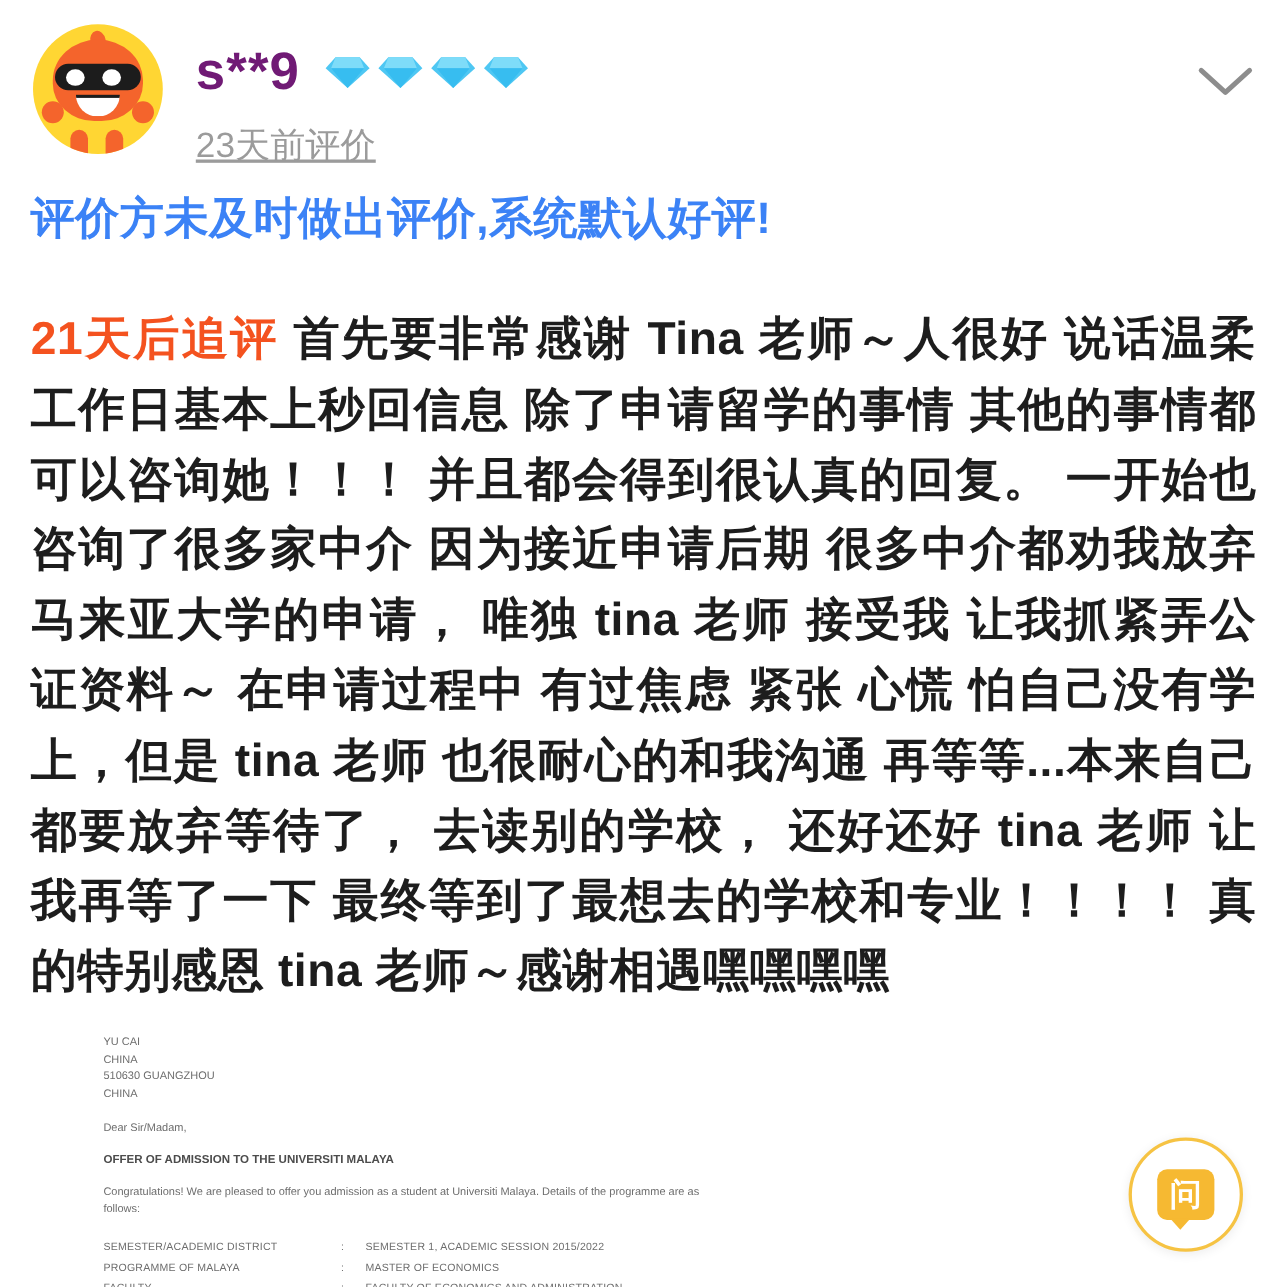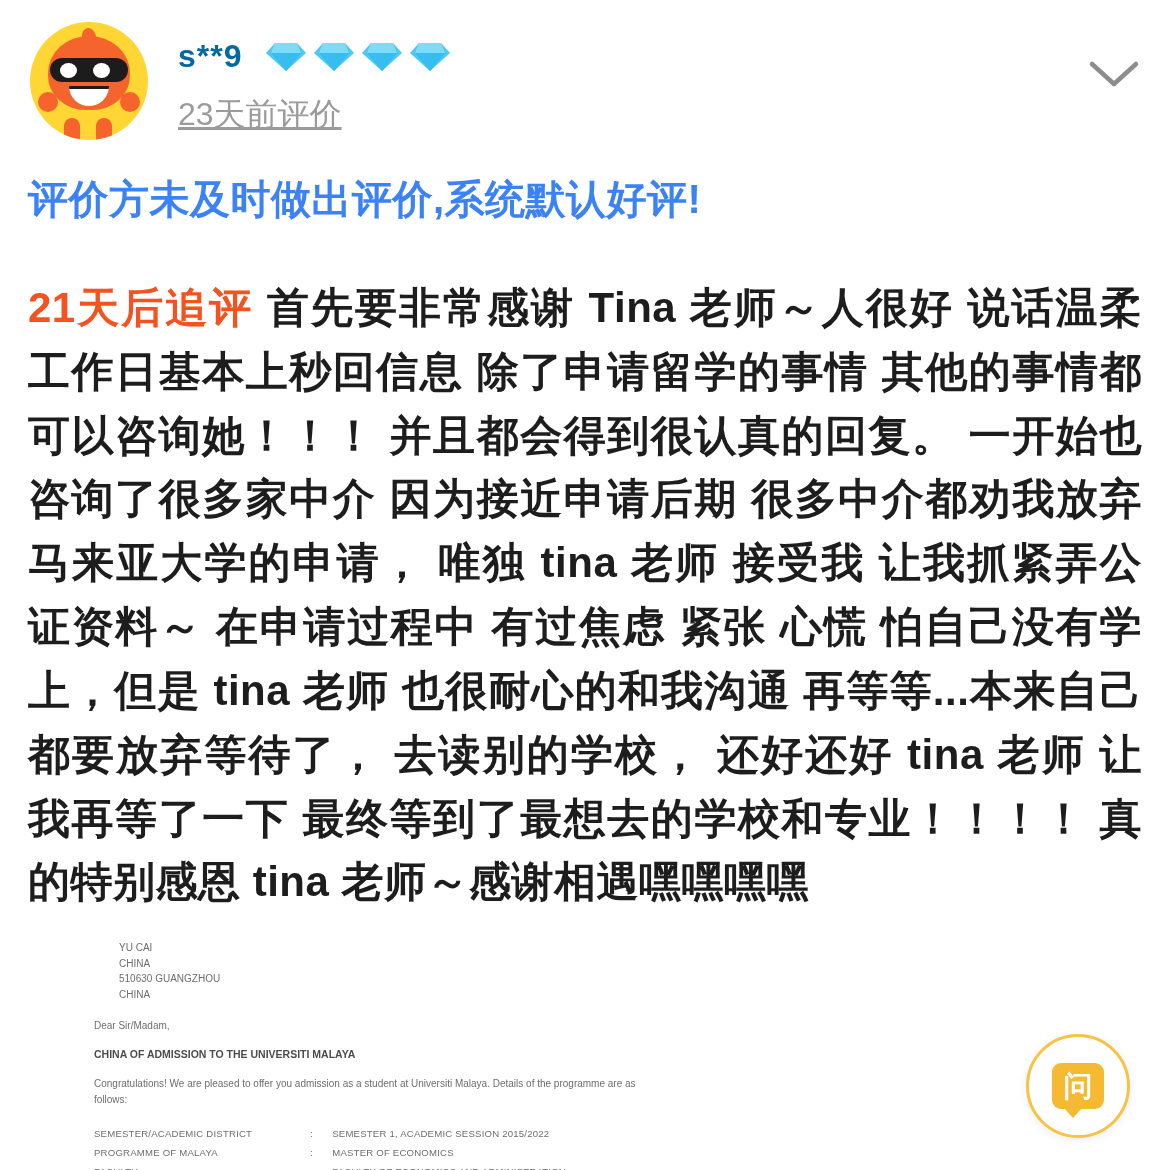--- a/index.html
+++ b/index.html
@@ -94,23 +94,23 @@
     padding-top: 16px;
     flex: 1 1 auto;
     min-width: 0;
   }
   .name-row {
     display: flex;
     align-items: center;
     gap: 14px;
   }
   .username {
-    font-size: 32px;
-    font-weight: bold;
-    color: #0369a1;
+    font-size: 48px;
+    font-weight: bold;
+    color: #701a75;
     letter-spacing: 1px;
   }
   .gems {
     display: flex;
     align-items: center;
     gap: 6px;
     margin-left: 8px;
   }
   .gem { width: 42px; height: 32px; display: block; }
   .time {
@@ -160,21 +160,21 @@
   }
   .letter {
     width: 700px;
     margin-left: 66px;
     background: #ffffff;
     color: #6d6d6d;
     font-family: "Liberation Sans", "DejaVu Sans", sans-serif;
     font-size: 10px;
     line-height: 1.55;
   }
-  .letter .addr { margin-bottom: 16px; margin-left: 25px; }
+  .letter .addr { margin-bottom: 16px; }
   .letter .salute { margin-bottom: 12px; }
   .letter .subject {
     font-weight: bold;
     color: #4c4c4c;
     margin-bottom: 14px;
     font-size: 10.5px;
   }
   .letter .intro { margin-bottom: 18px; width: 560px; }
   .letter table {
     border-collapse: collapse;
@@ -293,21 +293,21 @@
 
   <div class="letter-wrap">
     <div class="letter">
       <div class="addr">
         <div>YU CAI</div>
         <div>CHINA</div>
         <div>510630 GUANGZHOU</div>
         <div>CHINA</div>
       </div>
       <div class="salute">Dear Sir/Madam,</div>
-      <div class="subject">CHINA OF ADMISSION TO THE UNIVERSITI MALAYA</div>
+      <div class="subject">OFFER OF ADMISSION TO THE UNIVERSITI MALAYA</div>
       <div class="intro">Congratulations! We are pleased to offer you admission as a student at Universiti Malaya. Details of the programme are as follows:</div>
       <table>
         <tbody>
             <tr>
           <td class="k">SEMESTER/ACADEMIC DISTRICT</td>
           <td class="c">:</td>
           <td class="v">SEMESTER 1, ACADEMIC SESSION 2015/2022</td>
         </tr>
         <tr>
           <td class="k">PROGRAMME OF MALAYA</td>

